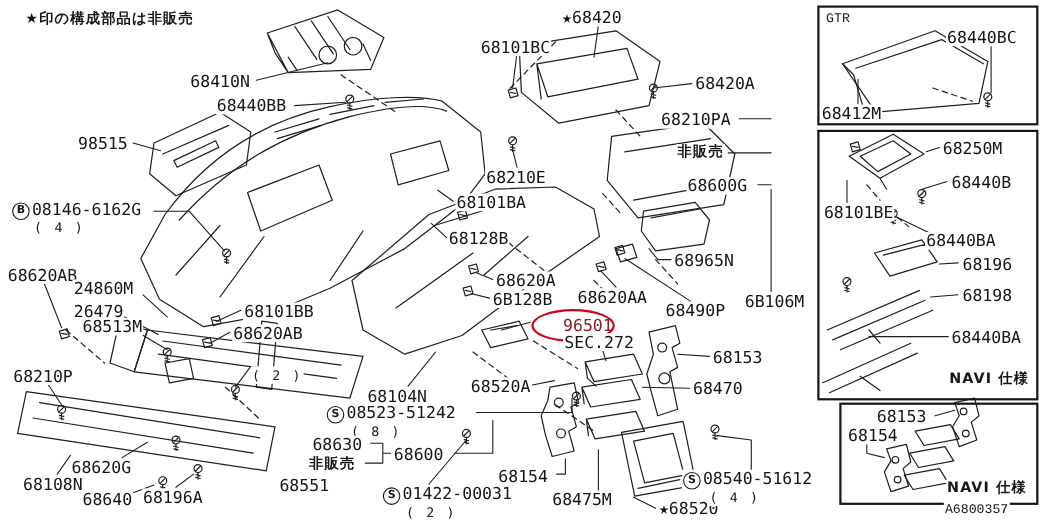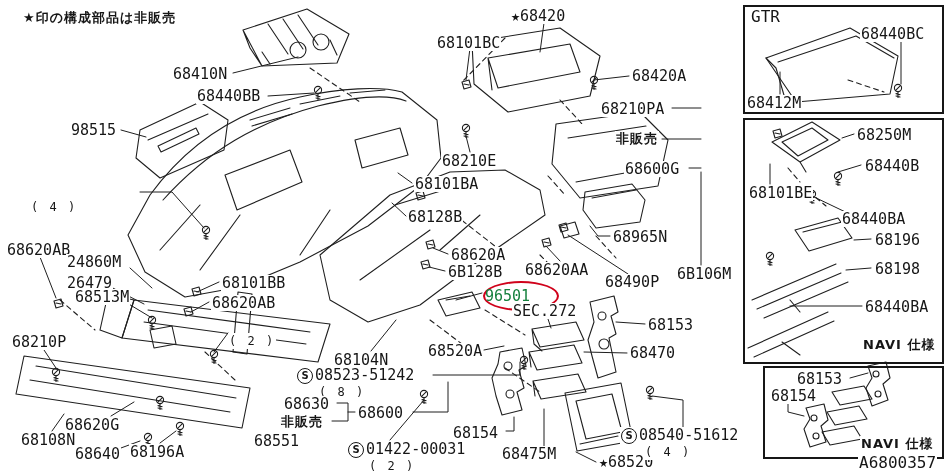--- a/index.html
+++ b/index.html
@@ -3,28 +3,28 @@
 <meta charset="utf-8">
 <style>
   html,body{margin:0;padding:0;background:#fff;}
   .stage{position:relative;width:950px;height:475px;background:#fff;overflow:hidden;
          font-family:"DejaVu Sans Mono","DejaVu Sans",monospace;}
   svg.art{position:absolute;left:0;top:0;z-index:1;}
   .lbl{position:absolute;white-space:nowrap;background:#fff;color:#161616;
        font-size:15px;line-height:16px;padding:0 1px;z-index:3;}
   .jp{font-family:"DejaVu Sans",sans-serif;font-size:13px;font-weight:bold;letter-spacing:1px;}
   .qty{font-size:12px;letter-spacing:2px;}
-  .big{font-size:16px;}
+  .big{font-size:12px;font-family:Liberation Mono, monospace;}
   .circ{display:inline-block;width:14px;height:14px;border:1.4px solid #161616;border-radius:50%;
         font:bold 10px/14px "DejaVu Sans",sans-serif;text-align:center;vertical-align:1px;
         margin-right:2px;background:#fff;}
   .box{position:absolute;border:2px solid #161616;z-index:2;background:transparent;}
   .oval{position:absolute;left:483px;top:281px;width:72px;height:26px;border:2.6px solid #d0021b;
-        border-radius:50%;background:#fff;display:flex;align-items:center;justify-content:flex-start;
-        z-index:3;font-size:15px;color:#15803d;}
+        border-radius:50%;background:#fff;display:flex;align-items:center;justify-content:flex-end;
+        z-index:3;font-size:15px;color:#7f1d1d;}
 </style>
 </head>
 <body>
 
 <div class="stage">
 
   <svg class="art" width="950" height="475" viewBox="0 0 950 475" fill="none" stroke="#1f1f1f" stroke-width="1.1" stroke-linejoin="round" stroke-linecap="round">
     <defs>
       <g id="screw">
         <circle cx="0" cy="0" r="3.6"></circle>
@@ -182,20 +182,21 @@
   <div class="box" style="left:743px;top:5px;width:197px;height:105px"></div>
   <div class="box" style="left:743px;top:118px;width:197px;height:242px"></div>
   <div class="box" style="left:763px;top:366px;width:177px;height:89px"></div>
 
   <div class="lbl jp" style="left:22px;top:10px">★印の構成部品は非販売</div>
 
   <div class="lbl" style="left:172px;top:66px">68410N</div>
   <div class="lbl" style="left:196px;top:88px">68440BB</div>
   <div class="lbl" style="left:70px;top:122px">98515</div>
 
+  <div class="lbl" style="left:10px;top:182px"><span class="circ">B</span><span>08146-6162G</span></div>
   <div class="lbl qty" style="left:30px;top:199px">( 4 )</div>
 
   <div class="lbl" style="left:6px;top:242px">68620AB</div>
   <div class="lbl" style="left:66px;top:254px">24860M</div>
   <div class="lbl" style="left:66px;top:275px">26479</div>
   <div class="lbl" style="left:74px;top:289px">68513M</div>
   <div class="lbl" style="left:11px;top:334px">68210P</div>
   <div class="lbl" style="left:64px;top:417px">68620G</div>
   <div class="lbl" style="left:20px;top:432px">68108N</div>
   <div class="lbl" style="left:74px;top:446px">68640</div>

